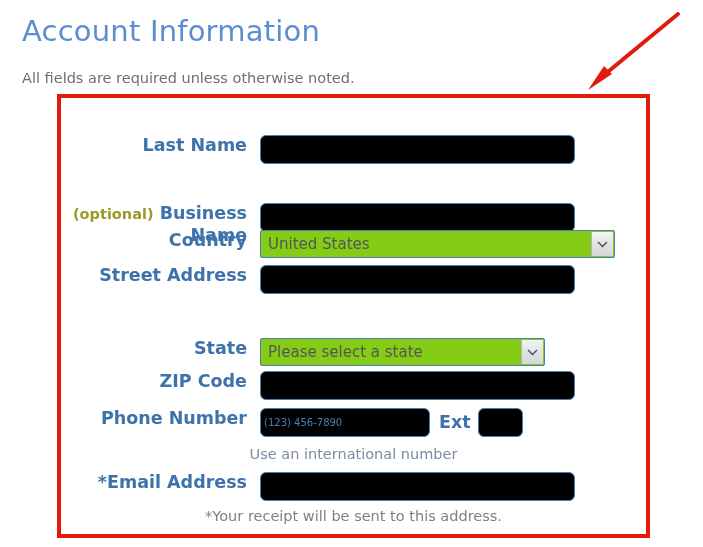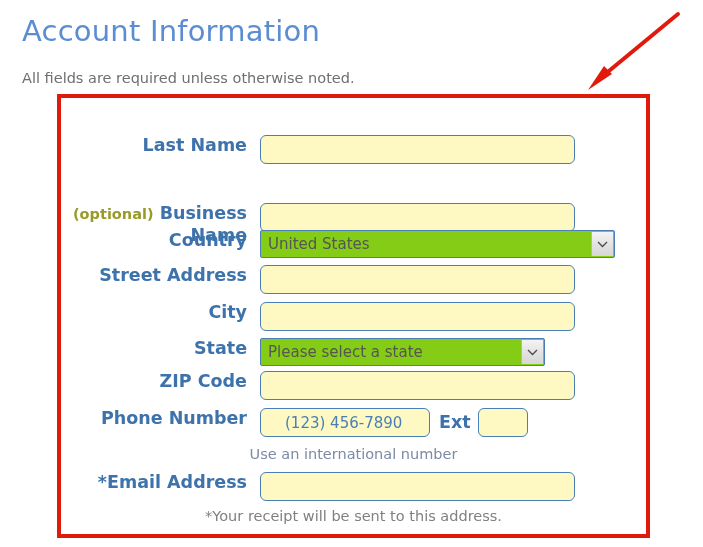--- a/index.html
+++ b/index.html
@@ -89,25 +89,25 @@
     color: #9a9a28;
     font-size: 14.5px;
     font-weight: bold;
   }
 
   .text-input {
     box-sizing: border-box;
     height: 29px;
     border: 1px solid #4a7fb5;
     border-radius: 6px;
-    background: #fef9c3;
+    background: #000000;
     font-family: "DejaVu Sans", "Liberation Sans", sans-serif;
-    font-size: 15px;
+    font-size: 10px;
     color: #3d72ab;
-    padding: 0 24px;
+    padding: 0 3px;
     outline: none;
   }
   .text-input::placeholder {
     color: #4a7fb5;
     opacity: 1;
   }
 
   .select-input {
     box-sizing: border-box;
     height: 28px;
@@ -204,26 +204,20 @@
     </div>
   </div>
 
   <div class="form-row" style="top:171px;">
     <div class="field-label">
       <span>Street Address</span>
     </div>
     <input class="text-input" style="width: 315px;" type="text" placeholder="">
   </div>
 
-  <div class="form-row" style="top:208px;">
-    <div class="field-label">
-      <span>City</span>
-    </div>
-    <input class="text-input" style="width: 315px;" type="text" placeholder="">
-  </div>
 
   <div class="form-row" style="top:244px;">
     <div class="field-label">
       <span>State</span>
     </div>
     <div class="select-input" style="width:285px;">
       <span class="select-value">Please select a state</span>
       <span class="select-arrow">
         <svg width="11" height="8" viewBox="0 0 11 8" aria-hidden="true">
           <polyline points="1,2 5.5,6.5 10,2" fill="none" stroke="#4a4a4a" stroke-width="1.3"></polyline>

